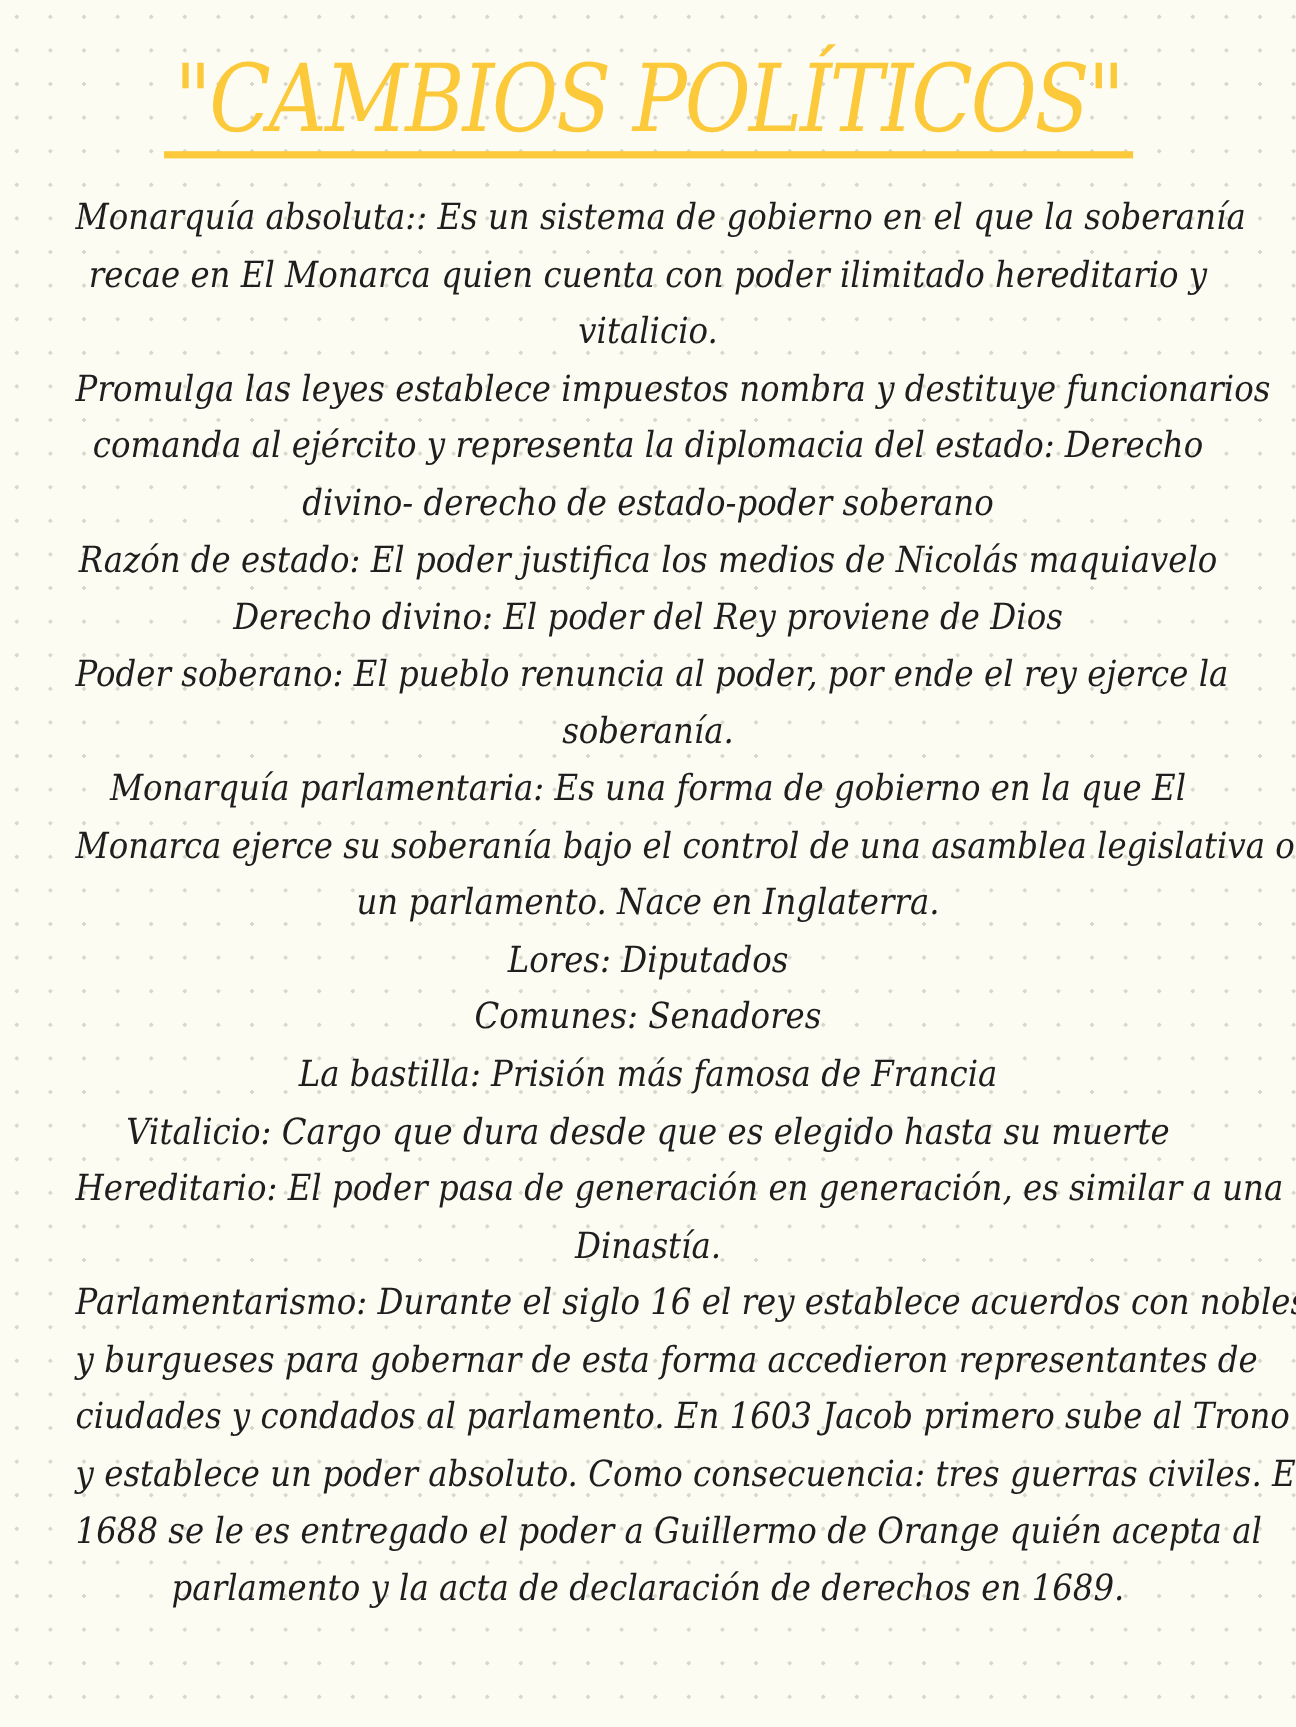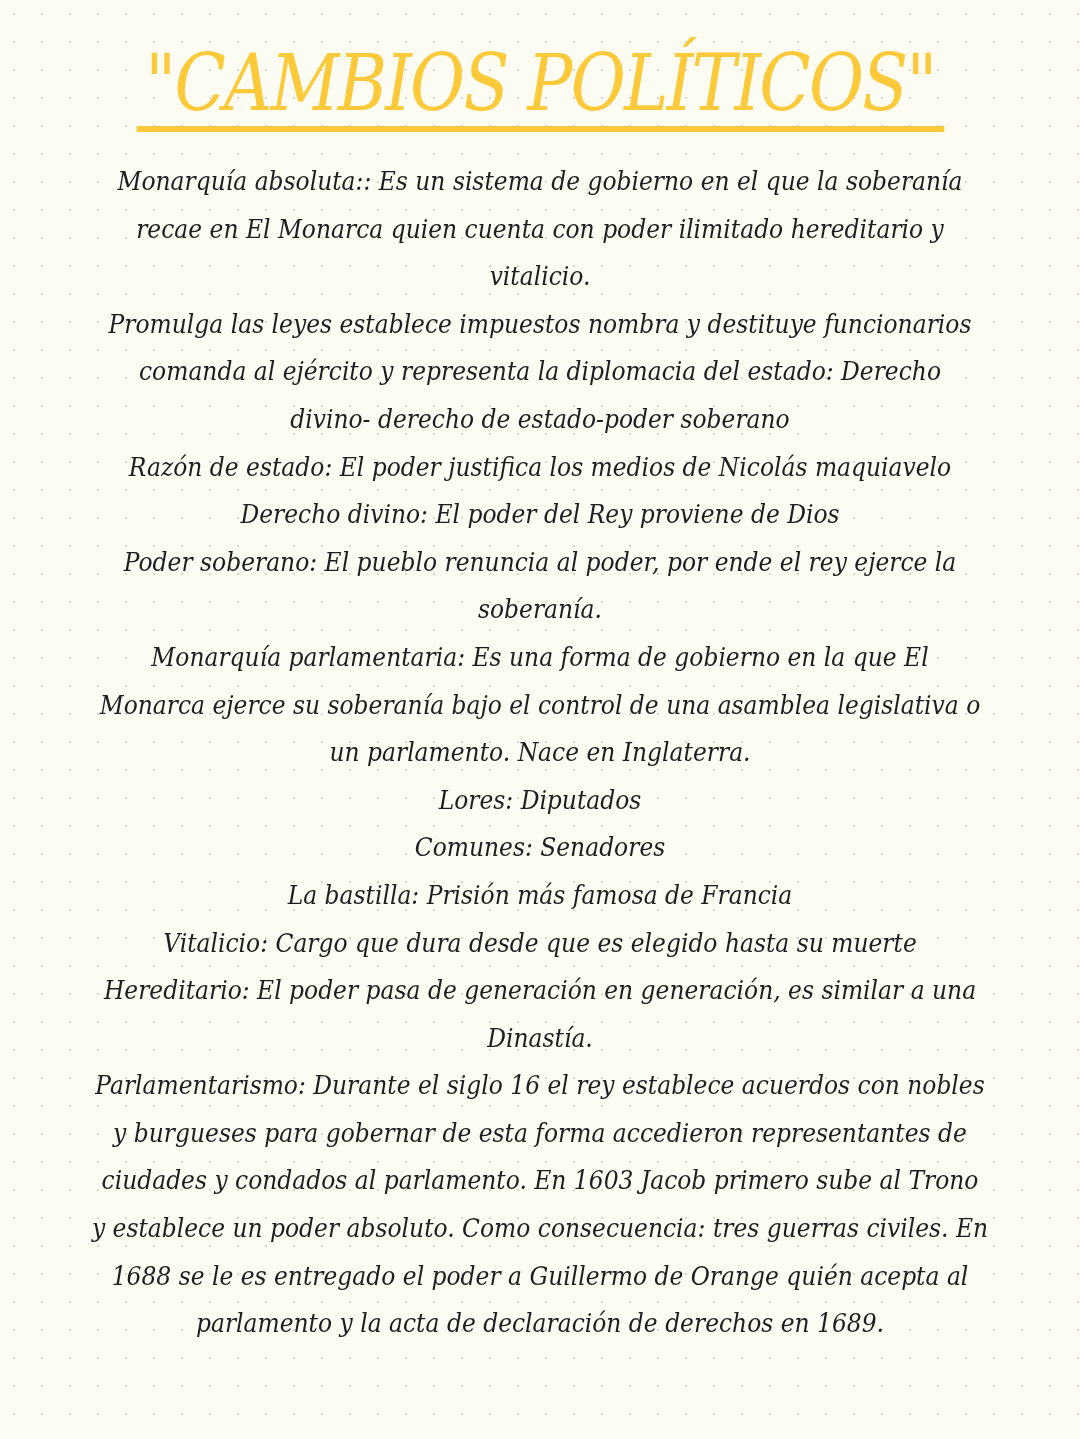--- a/index.html
+++ b/index.html
@@ -45,21 +45,21 @@
       border-bottom: 6px solid #FCC93A;
     }
     .body-text {
       position: absolute;
       top: 158px;
       left: 10px;
       width: 1060px;
       text-align: center;
       font-family: "DejaVu Serif", serif;
       font-style: italic;
-      font-size: 26px;
+      font-size: 30px;
       line-height: 47.6px;
       color: #1E1E1E;
     }
     .line {
       display: block;
       white-space: nowrap;
       transform: scaleX(0.9);
       transform-origin: center;
     }
   </style>

